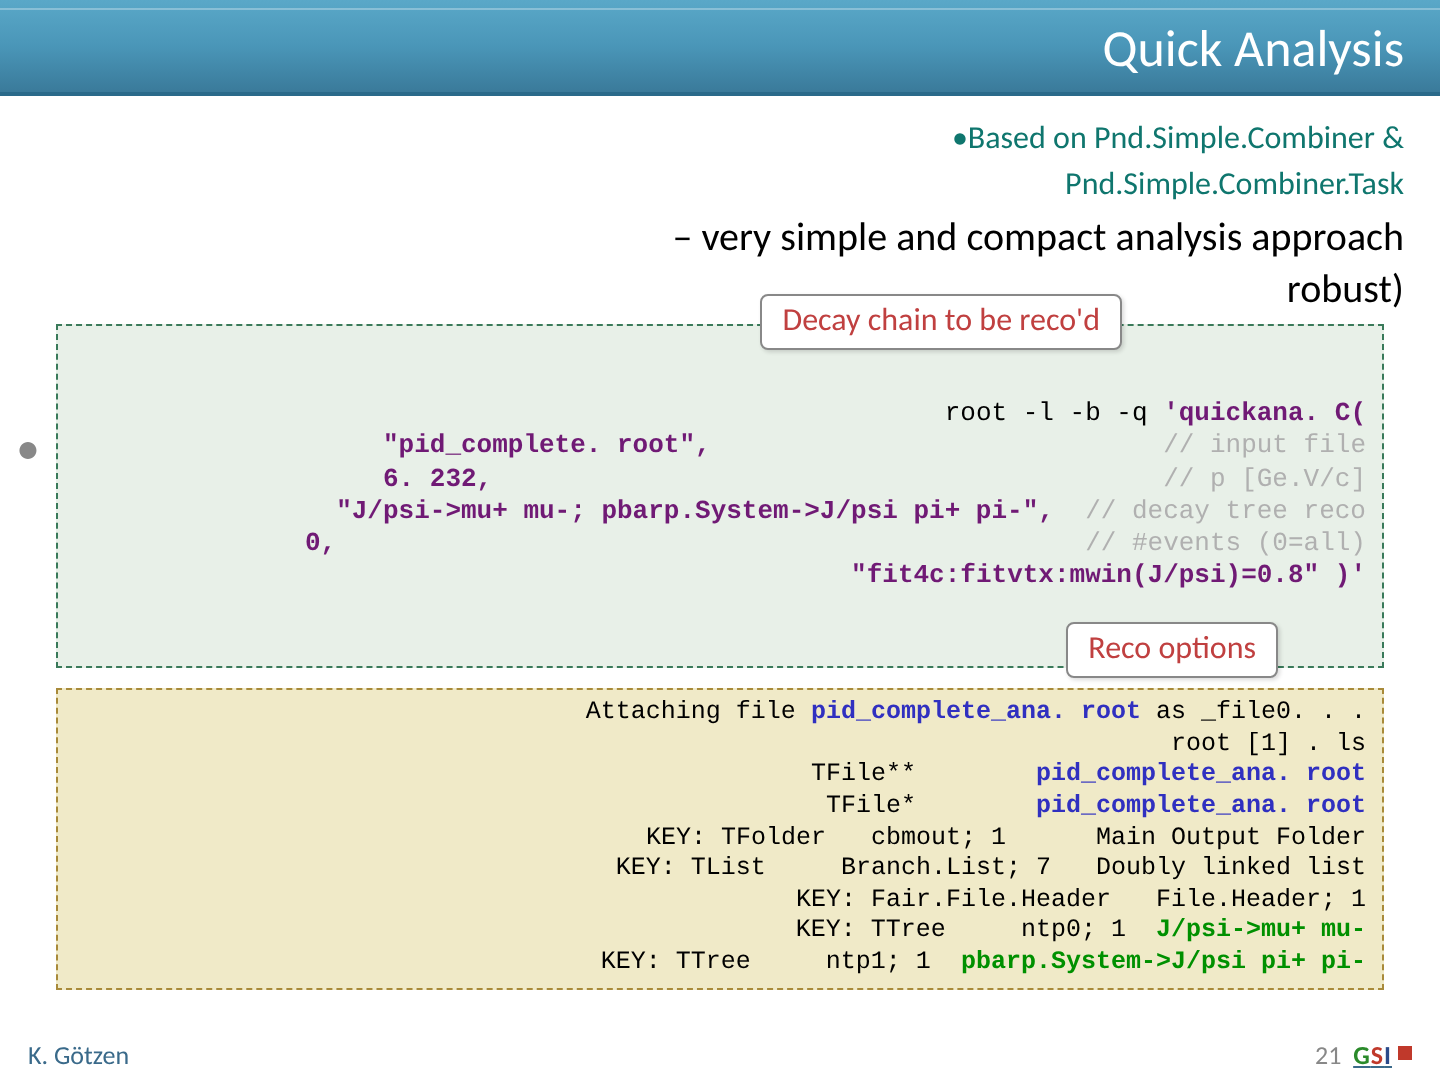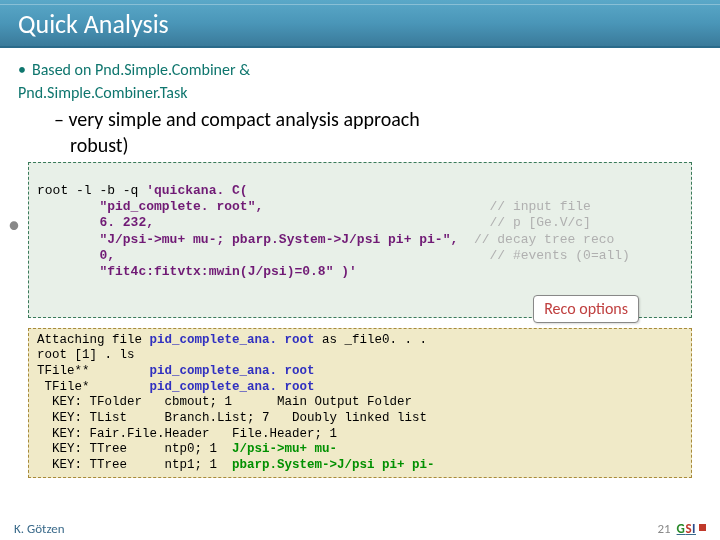--- a/index.html
+++ b/index.html
@@ -1,15 +1,15 @@
 <!DOCTYPE html>
 <html><head>
 <meta charset="utf-8">
 <style>
-* { box-sizing: border-box; margin: 0; padding: 0; }
+* { box-sizing: border-box; margin: 0; padding: 0; text-align: right; }
 body { width: 720px; height: 540px; font-family: Calibri, Arial, sans-serif; background: #fff; overflow: hidden; position: relative; }
 .titlebar { width: 100%; height: 48px; background: linear-gradient(to bottom, #5aa8c8 0%, #4a96b8 50%, #3a7a9a 100%); border-bottom: 2px solid #2a6a8a; position: relative; }
 .title { color: #fff; font-size: 26px; padding: 8px 18px; font-weight: 400; }
 .topline { position: absolute; top: 4px; left: 0; width: 100%; height: 1px; background: rgba(255,255,255,0.3); }
 .body { padding: 12px 18px 0 18px; }
 .bullet1 { font-size: 16px; color: #0f766e; margin-bottom: 2px; line-height: 1.3; }
 .bullet2 { font-size: 20px; color: #000; margin-left: 36px; line-height: 1.3; }
 .b { display: inline-block; width: 14px; }
 .codebox1 { margin: 4px 10px 6px 10px; border: 1.5px dashed #3a7a5a; background: #e8f0e8; padding: 4px 8px; font-family: "Courier New", monospace; font-size: 13px; line-height: 1.25; color: #000; position: relative; white-space: pre; overflow: visible; }
 .codebox1 .str { color: #701a75; font-weight: bold; }
@@ -37,20 +37,21 @@
 
 <div class="body">
   <div class="bullet1"><span class="b">•</span><span>Based on  Pnd.Simple.Combiner    &amp;</span></div>
   <div class="bullet1" style=""><span>Pnd.Simple.Combiner.Task</span></div>
   <div class="bullet2">– <span>very simple and compact analysis approach</span></div>
   <div class="bullet2" style="margin-left:52px;"><span>robust)</span></div>
 
   <span class="dot" style="top:210px;">•</span>
 
   <div class="codebox1">
+    <div class="callout callout1">Decay chain to be reco'd</div>
 <span>root -l -b -q </span><span class="str">'quickana. C(</span>
 <span class="str">        "pid_complete. root",</span>                             <span class="comment">// input file</span>
 <span class="str">        6. 232,</span>                                           <span class="comment">// p [Ge.V/c]</span>
 <span class="str">        "J/psi-&gt;mu+ mu-; pbarp.System-&gt;J/psi pi+ pi-",</span>  <span class="comment">// decay tree reco</span>
 <span class="str">        0,</span>                                                <span class="comment">// #events (0=all)</span>
 <span class="str">        "fit4c:fitvtx:mwin(J/psi)=0.8" )'</span>
     <div class="callout callout2">Reco options</div>
   </div>
 
   <div class="codebox2"><span>Attaching file </span><span class="fn">pid_complete_ana. root</span><span> as _file0. . .</span>

